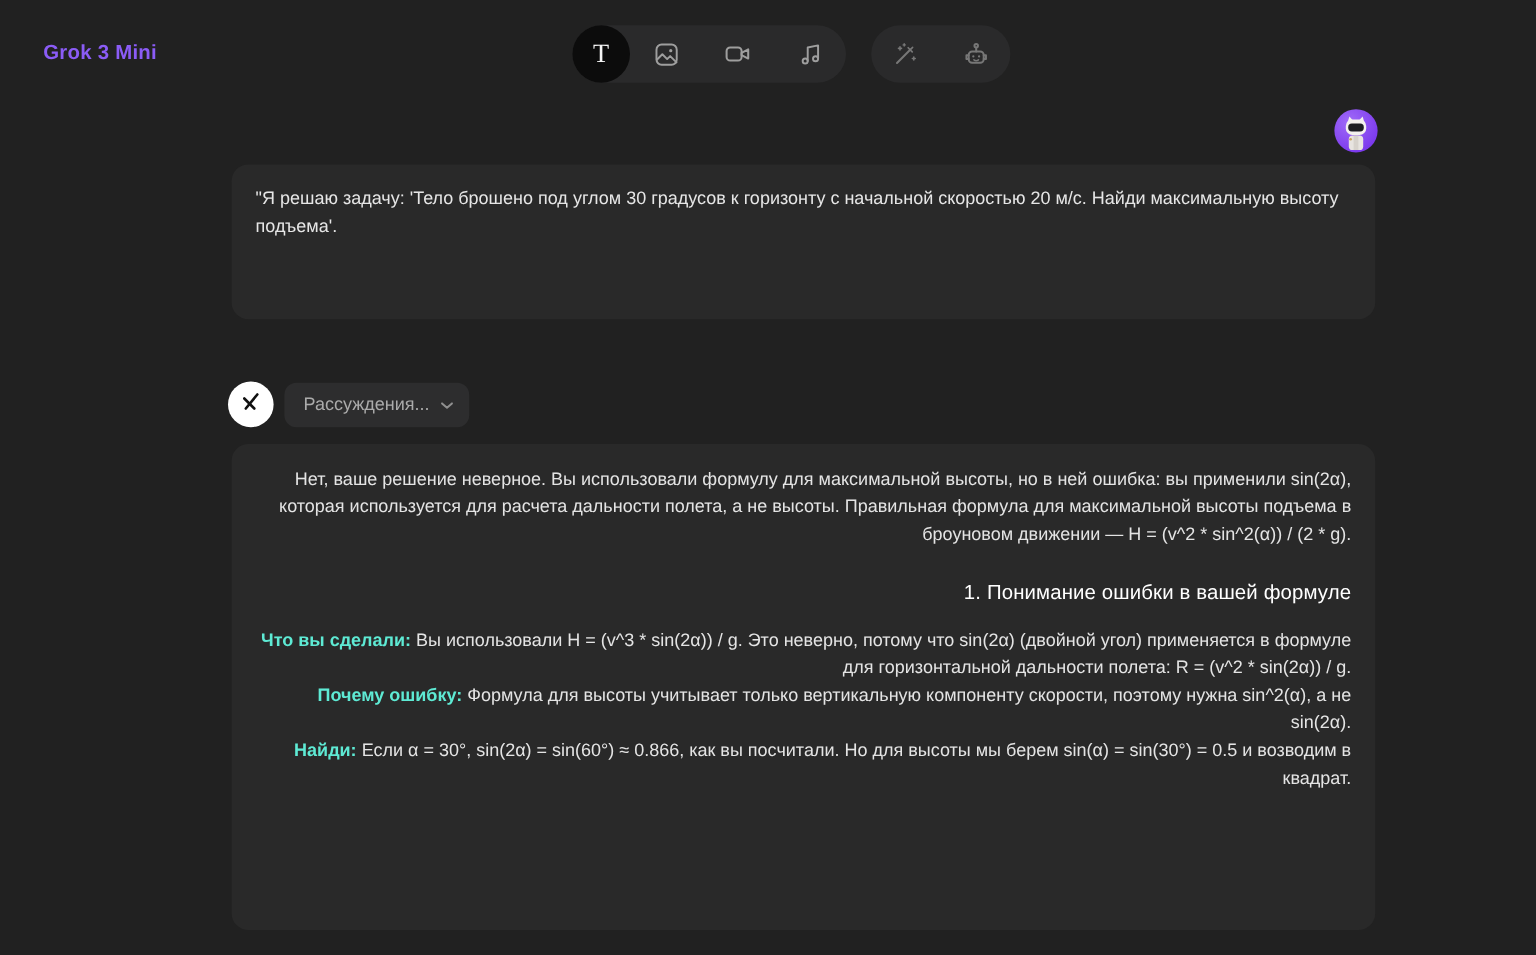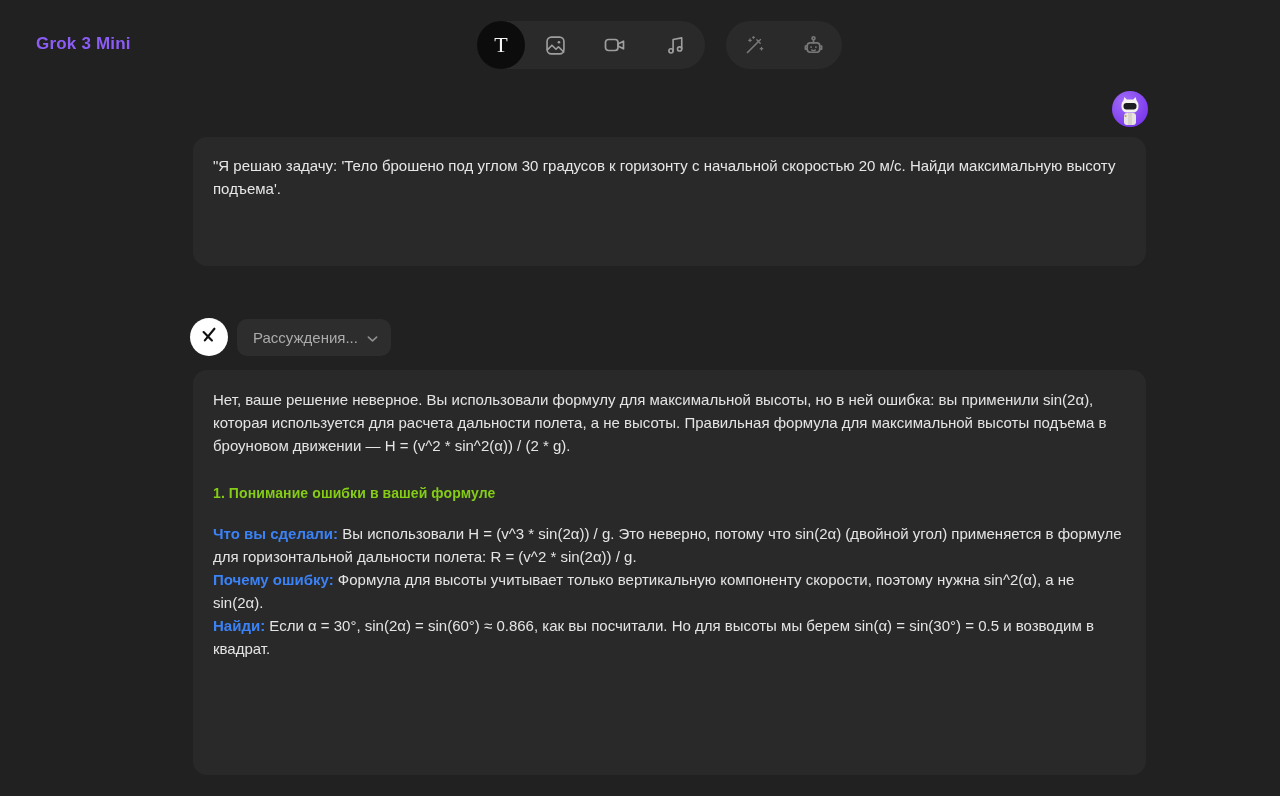--- a/index.html
+++ b/index.html
@@ -81,27 +81,28 @@
     font-size: 15px; color: #ababab; cursor: pointer;
   }
 
   .assistant-msg {
     position: absolute; left: 193px; top: 370px;
     width: 953px; height: 405px;
     background: #292929; border-radius: 14px;
     padding: 18px 20px;
     font-size: 15px; line-height: 23px; color: #e4e4e4;
     overflow: hidden;
+    text-align: right;
   }
   .assistant-msg p { margin: 0 0 16px 0; }
   .assistant-msg h3 {
-    font-size: 14px; font-weight: 700; color: #84cc16;
+    font-size: 17px; font-weight: 400; color: #ffffff;
     margin: 25px 0 17px 0; letter-spacing: 0.1px;
   }
-  .assistant-msg strong { color: #3b82f6; font-weight: 700; }
+  .assistant-msg strong { color: #5eead4; font-weight: 700; }
 </style>
 </head>
 <body>
 
 <div class="chat-title">Grok 3 Mini</div>
 
 <div class="toolbar">
   <div class="tool-group group1">
     <button class="tool-btn first">
       <span class="tool-btn-circle">

